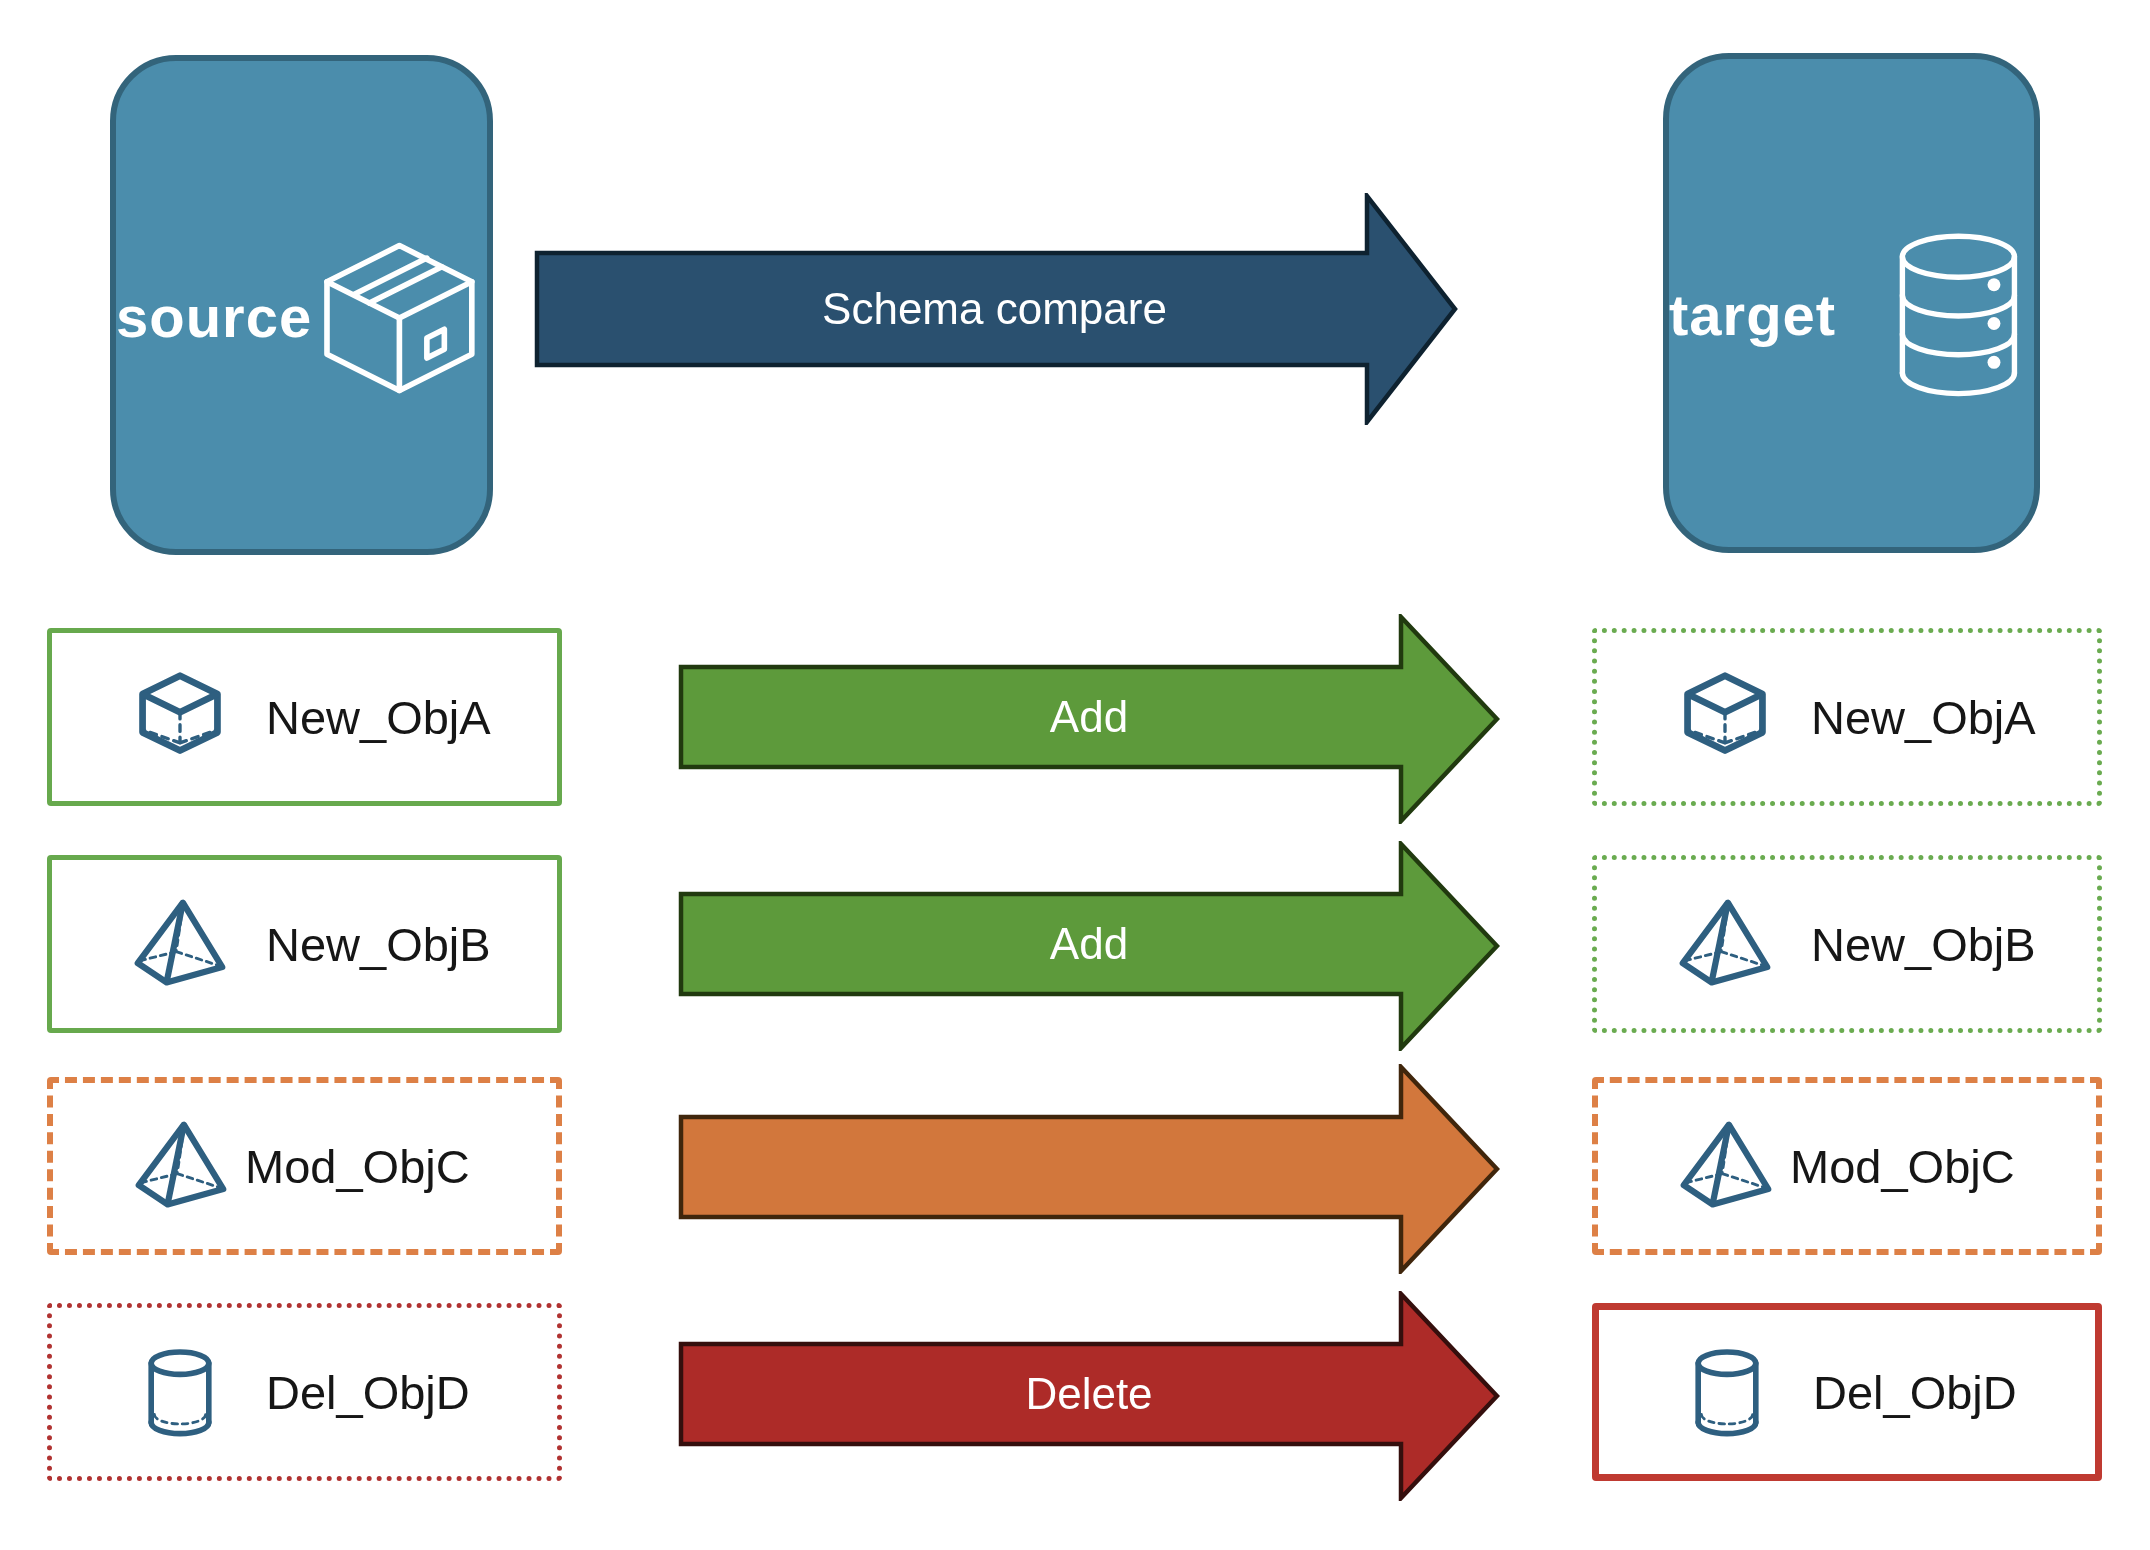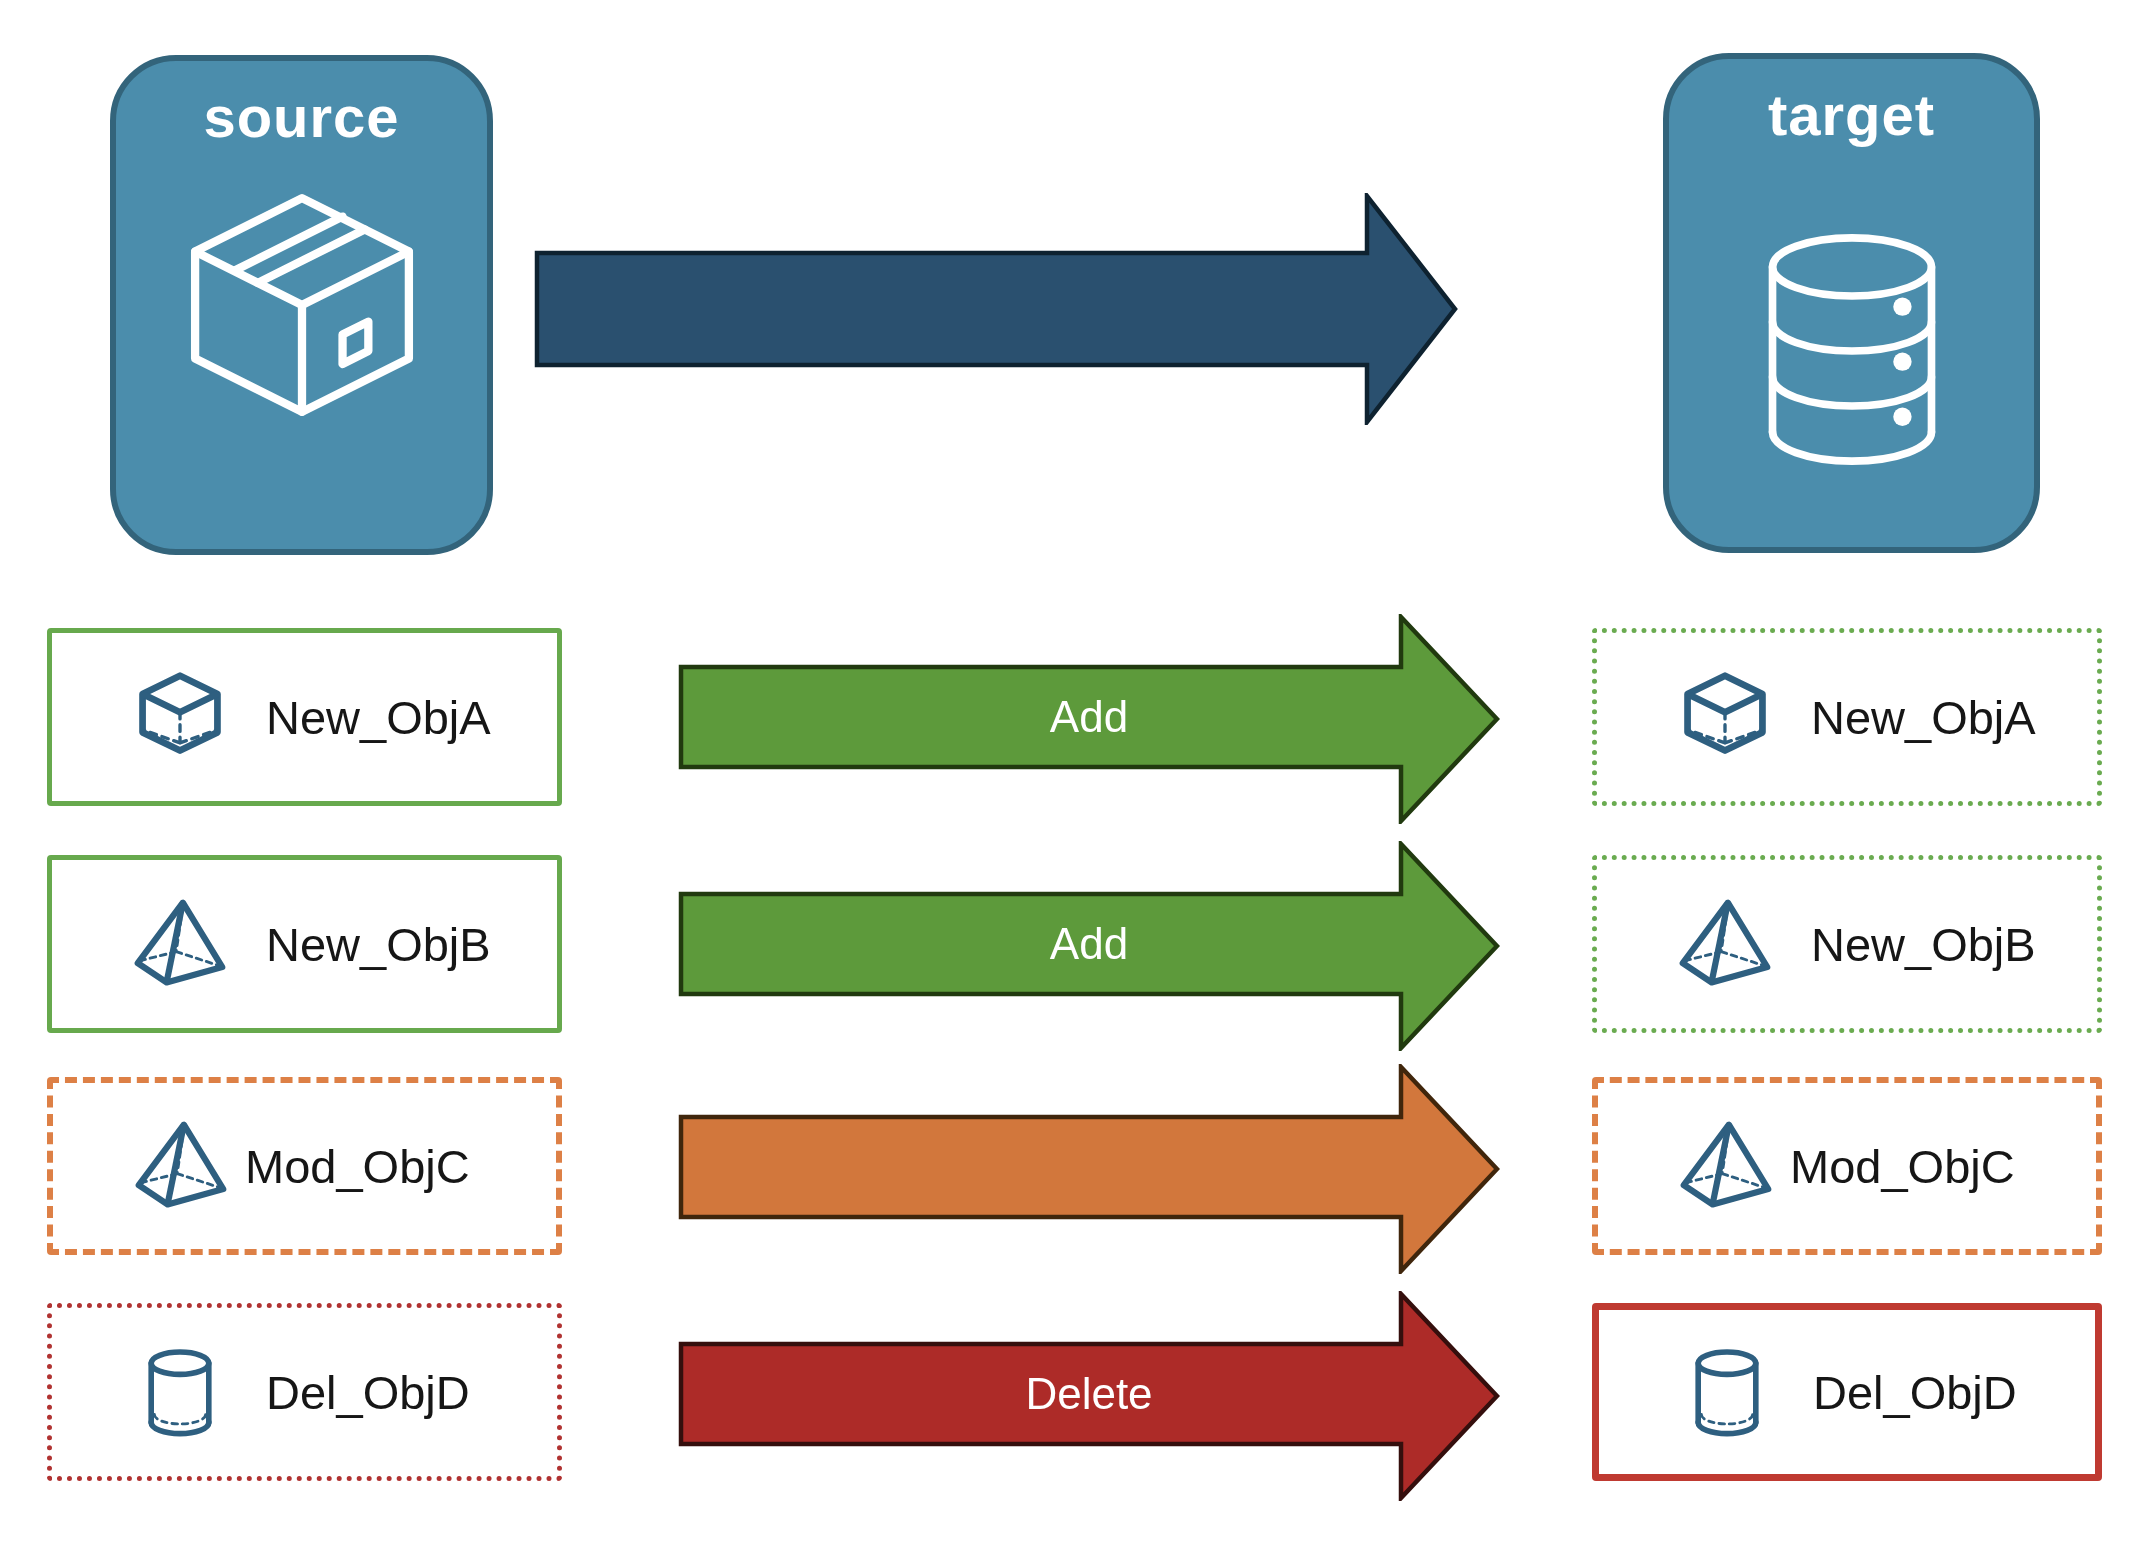--- a/index.html
+++ b/index.html
@@ -2,21 +2,21 @@
 <html><head>
 <meta charset="utf-8">
 <style>
   html,body{margin:0;padding:0;background:#ffffff;}
   #stage{position:relative;width:2150px;height:1550px;background:#ffffff;overflow:hidden;
          font-family:"Liberation Sans","DejaVu Sans",sans-serif;}
 
   
   .panel{position:absolute;width:383px;height:500px;box-sizing:border-box;
          background:#4b8dac;border:6px solid #33647b;border-radius:66px;
-         display:flex;flex-direction:column;align-items:center;}
+         display:flex;flex-direction:row;align-items:center;}
   .panel-title{margin-top:22px;font-size:58px;font-weight:bold;color:#ffffff;letter-spacing:1px;}
   .panel-icon{margin-top:26px;}
 
   
   .abs{position:absolute;}
   .arrow-label{position:absolute;display:flex;align-items:center;justify-content:center;
                color:#ffffff;font-size:44px;pointer-events:none;}
 
   
   .item{position:absolute;width:515px;height:178px;box-sizing:border-box;background:#ffffff;
@@ -70,20 +70,21 @@
         <circle cx="103" cy="56" r="6"></circle>
         <circle cx="103" cy="92" r="6"></circle>
         <circle cx="103" cy="128" r="6"></circle>
       </g>
     </svg>
   </div>
 
   <svg class="abs" style="left:534px;top:193px;" width="927" height="232" viewBox="0 0 927 232">
     <polygon class="arrow-poly fill-main" points="3,60 833,60 833,3 921,116 833,229 833,172 3,172"></polygon>
   </svg>
+  <div class="arrow-label" style="left:534px;top:250px;width:921px;height:118px;">Schema compare</div>
 
   <div class="item left-box b-green-solid" style="top:628px;">
     <svg class="icon-small" viewBox="0 0 100 100">
       <g fill="none" stroke="#2e5f80" stroke-width="7" stroke-linejoin="round">
         <path d="M50 7 L89 26 L89 66 L50 85 L11 66 L11 26 Z"></path>
         <path d="M11 26 L50 45 L89 26"></path>
       </g>
       <g fill="none" stroke="#2e5f80" stroke-width="3.5" stroke-dasharray="7 6" stroke-linecap="round">
         <path d="M50 45 L50 77 M50 77 L13 64 M50 77 L87 64"></path>
       </g>

